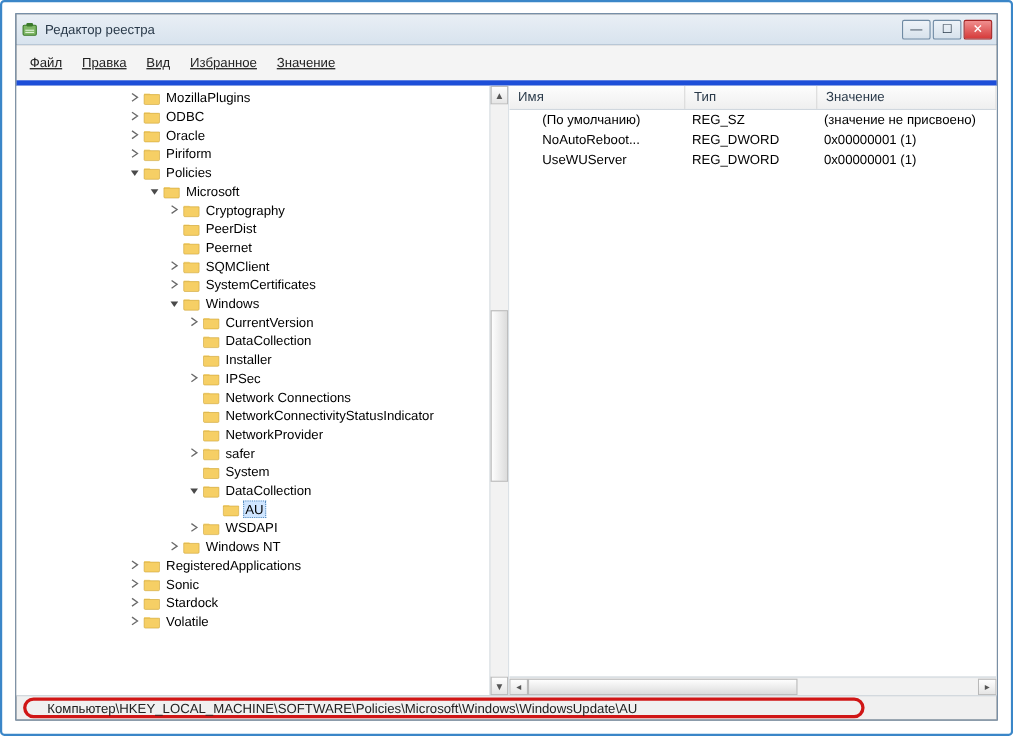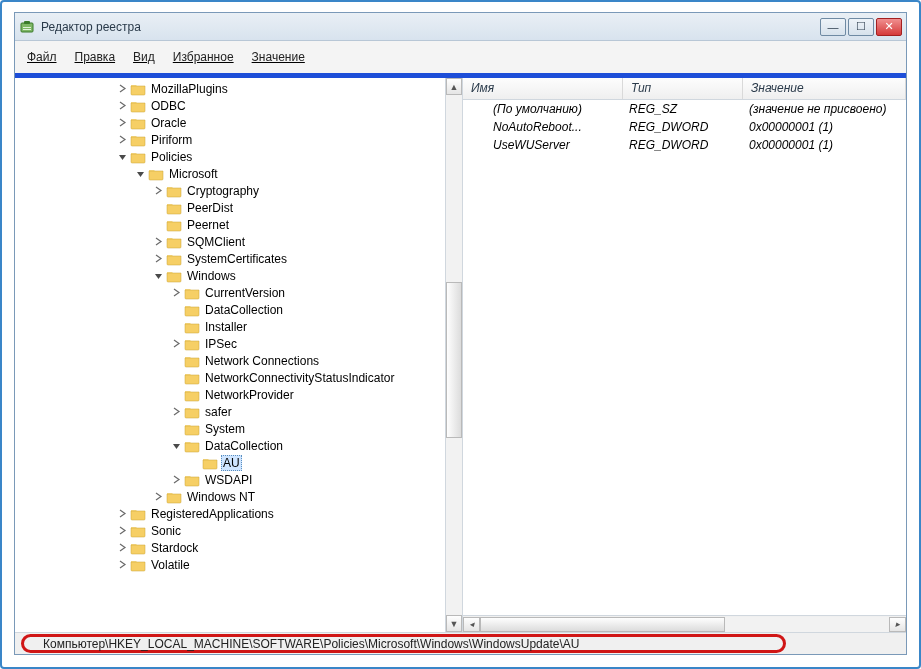--- a/index.html
+++ b/index.html
@@ -9,21 +9,21 @@
 .titlebar { height: 28px; background: linear-gradient(#e9eff5,#d8e3ee); border-bottom: 1px solid #b8c7d6; display: flex; align-items: center; padding: 0 4px; }
 .titlebar .ticon { width: 16px; height: 16px; margin-right: 6px; display: inline-flex; }
 .titlebar .title { color: #2a3a4a; }
 .winbtns { margin-left: auto; display: flex; gap: 2px; }
 .winbtn { width: 26px; height: 18px; border: 1px solid #6f8aa3; background: linear-gradient(#eef3f8,#d7e2ec); border-radius: 2px; display: flex; align-items: center; justify-content: center; color: #2a3a4a; font-size: 11px; cursor: default; }
 .winbtn.close { background: linear-gradient(#f08f8f,#d53a3a); border-color: #a32020; color: #fff; }
 .menubar { height: 37px; background: #f4f4f4; border-bottom: 5px solid #1d4ed8; display: flex; align-items: center; padding: 0 4px; gap: 2px; text-decoration: underline; }
 .menuitem { padding: 2px 8px; color: #222; cursor: default; }
 .content { flex: 1; display: flex; min-height: 0; background: #fff; }
 .treepane { flex: 1; overflow: auto; border-right: 1px solid #d0d7de; background: #fff; position: relative; padding: 2px 0 2px 4px; }
-.listpane { flex: 1; overflow: auto; background: #fff; position: relative; display: flex; flex-direction: column; font-style: italic; }
+.listpane { flex: 1; overflow: auto; background: #fff; position: relative; display: flex; flex-direction: column; }
 .statusbar { height: 22px; background: #f0f0f0; border-top: 1px solid #d0d7de; display: flex; align-items: center; padding: 0 6px; color: #222; position: relative; }
 .statusring { position: absolute; left: 6px; right: 120px; top: 1px; bottom: 1px; border: 3px solid #d01616; border-radius: 12px; pointer-events: none; }
 .statustext { position: relative; padding: 0 22px; }
 .row { display: flex; align-items: center; height: 17px; padding-left: 0; white-space: nowrap; cursor: default; }
 .indent { display: inline-block; height: 17px; flex-shrink: 0; }
 .expander { width: 14px; height: 14px; display: inline-flex; align-items: center; justify-content: center; margin-right: 1px; color: #5a5a5a; flex-shrink: 0; cursor: default; }
 .expander svg { width: 9px; height: 9px; }
 .ficon { width: 16px; height: 16px; margin-right: 3px; flex-shrink: 0; display: inline-flex; }
 .label { color: #000; padding: 0 2px; }
 .label.selected { background: #cfe5ff; border: 1px dotted #5a8fc0; padding: 0 1px; }

